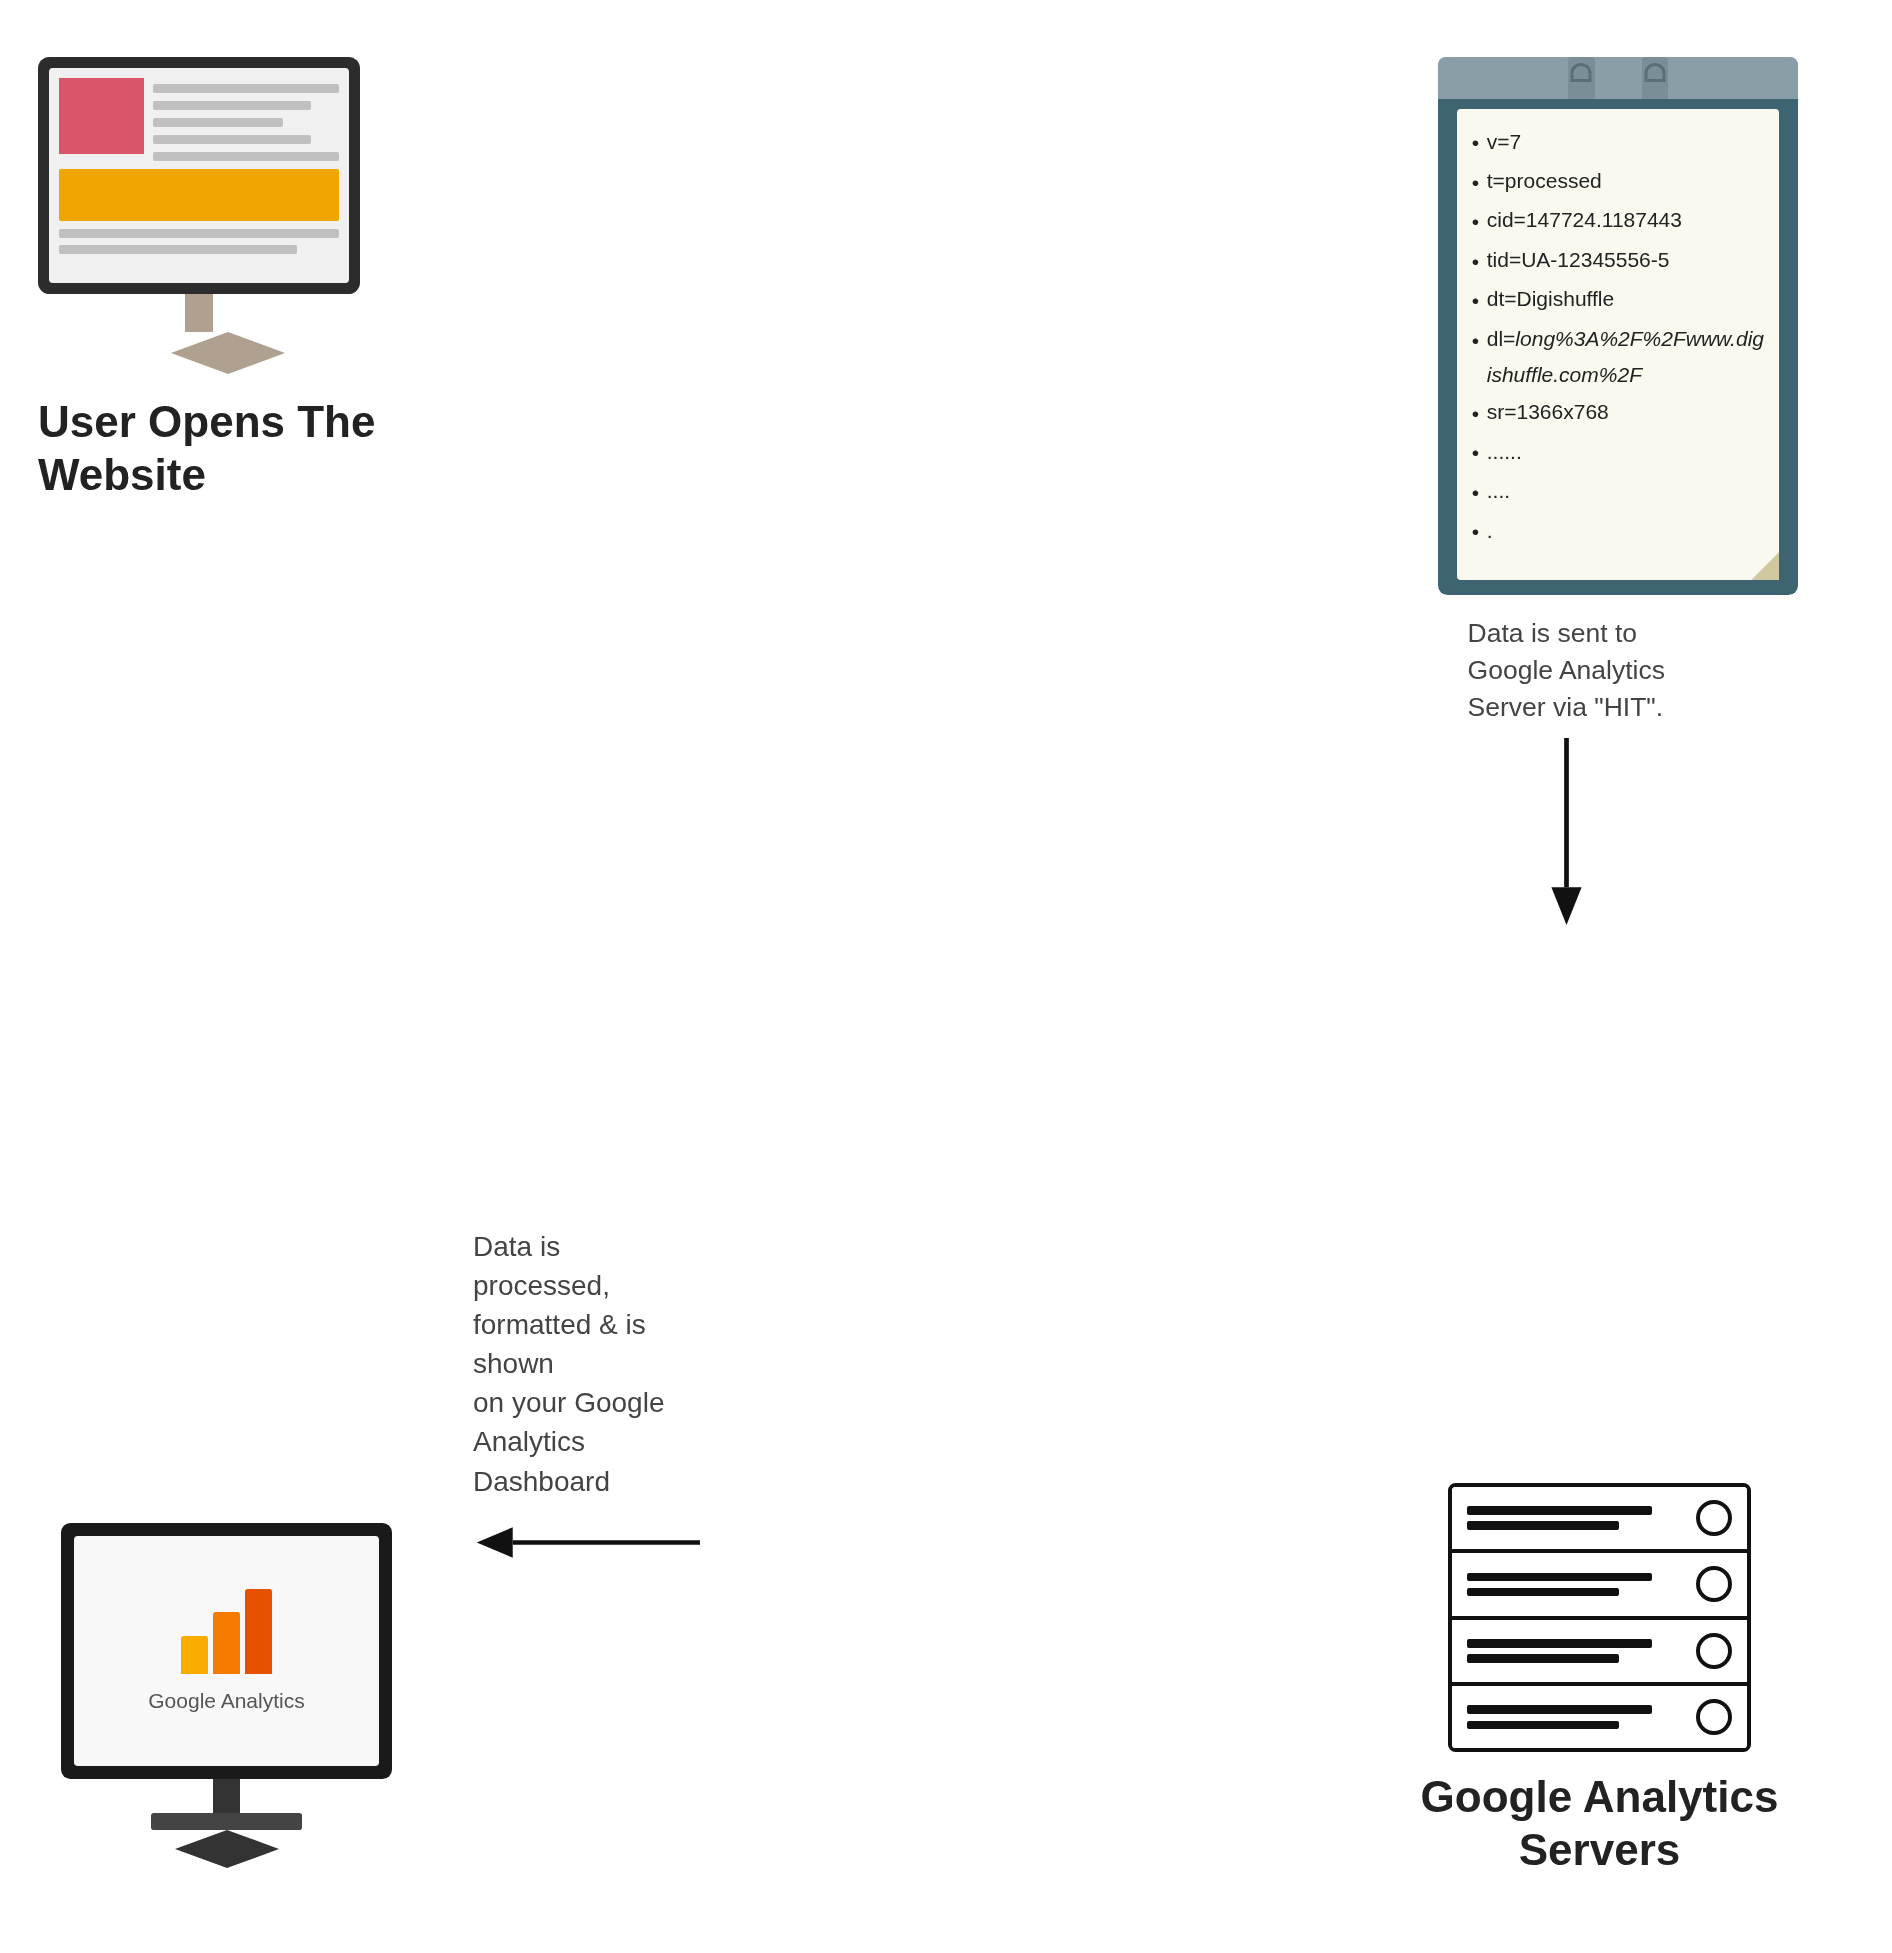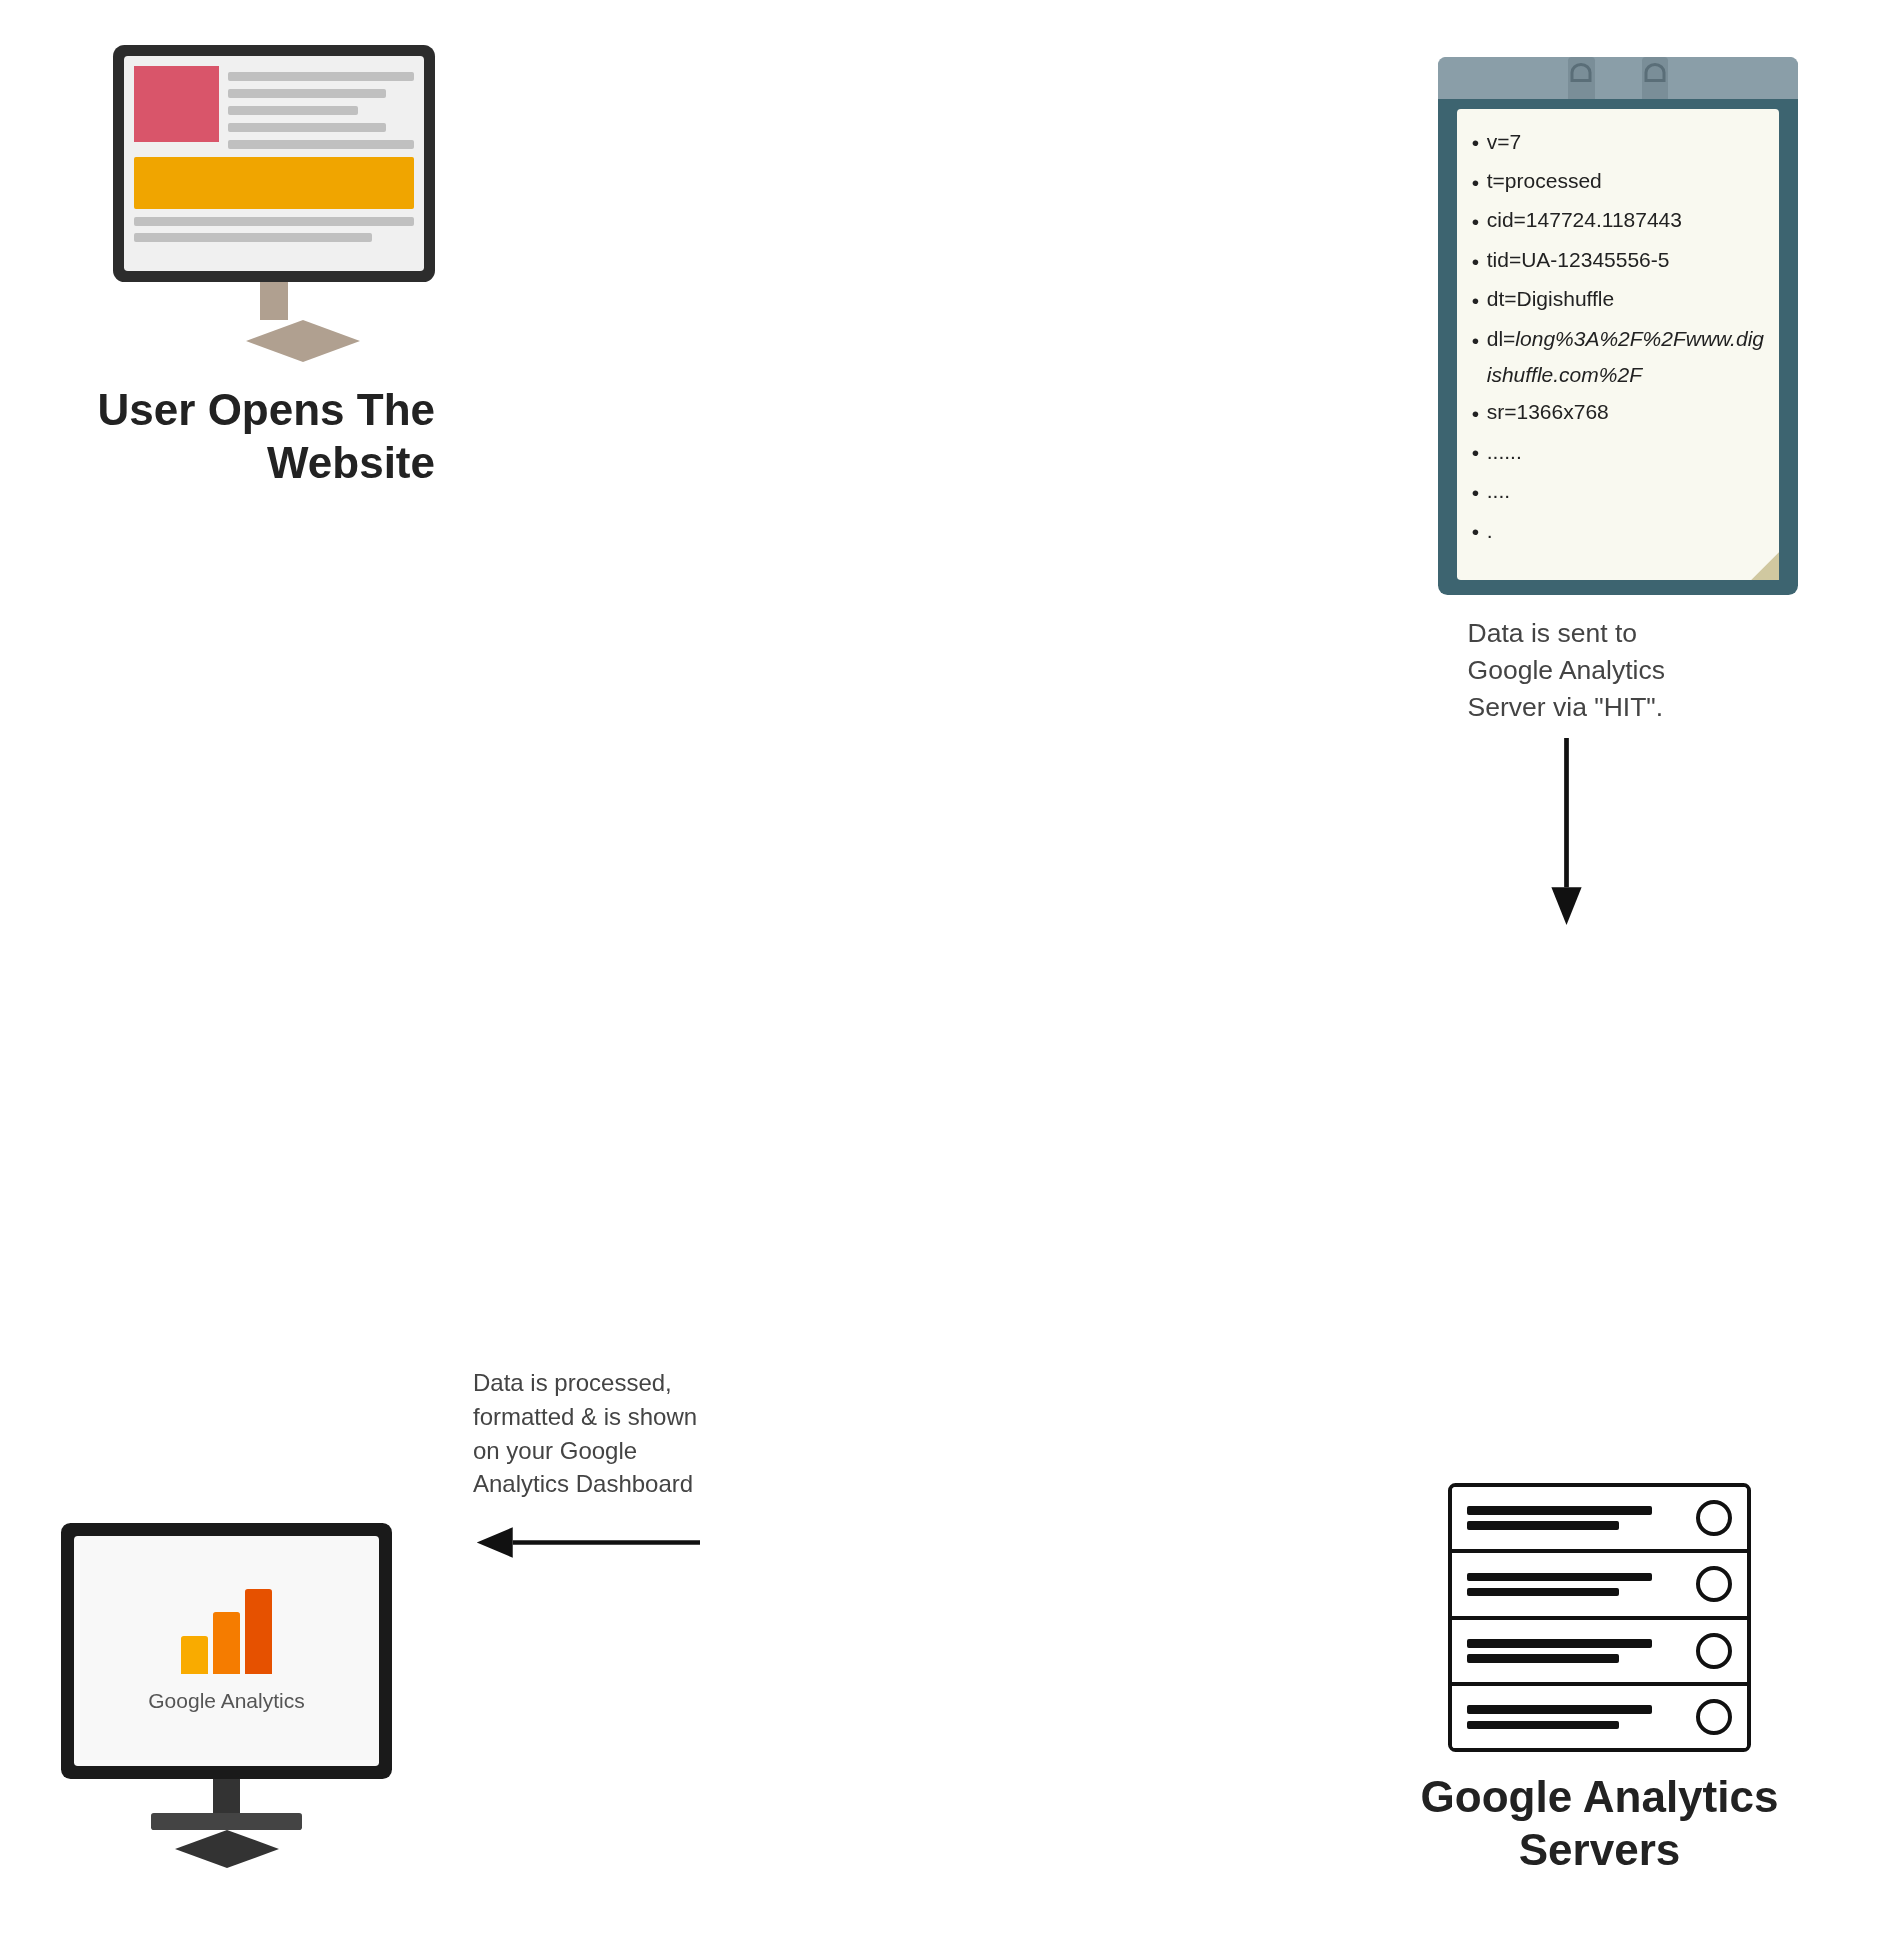--- a/index.html
+++ b/index.html
@@ -14,24 +14,24 @@
 
     .diagram-container {
       width: 1893px;
       height: 1953px;
       position: relative;
     }
 
     
     .computer-section {
       position: absolute;
-      top: 45px;
+      top: 57px;
       left: 38px;
       width: 397px;
-      text-align: right;
+      text-align: left;
     }
 
     .monitor-wrapper {
       display: inline-block;
       position: relative;
     }
 
     .monitor-outer {
       width: 322px;
       height: 237px;
@@ -346,21 +346,21 @@
 
     
     .arrow-left-bottom {
       position: absolute;
       bottom: 360px;
       left: 454px;
       width: 227px;
     }
 
     .arrow-left-label {
-      font-size: 24px;
+      font-size: 28px;
       color: #444;
       line-height: 1.4;
       margin-bottom: 13.2px;
       text-align: left;
     }
 
     
     .server-section {
       position: absolute;
       bottom: 57px;

